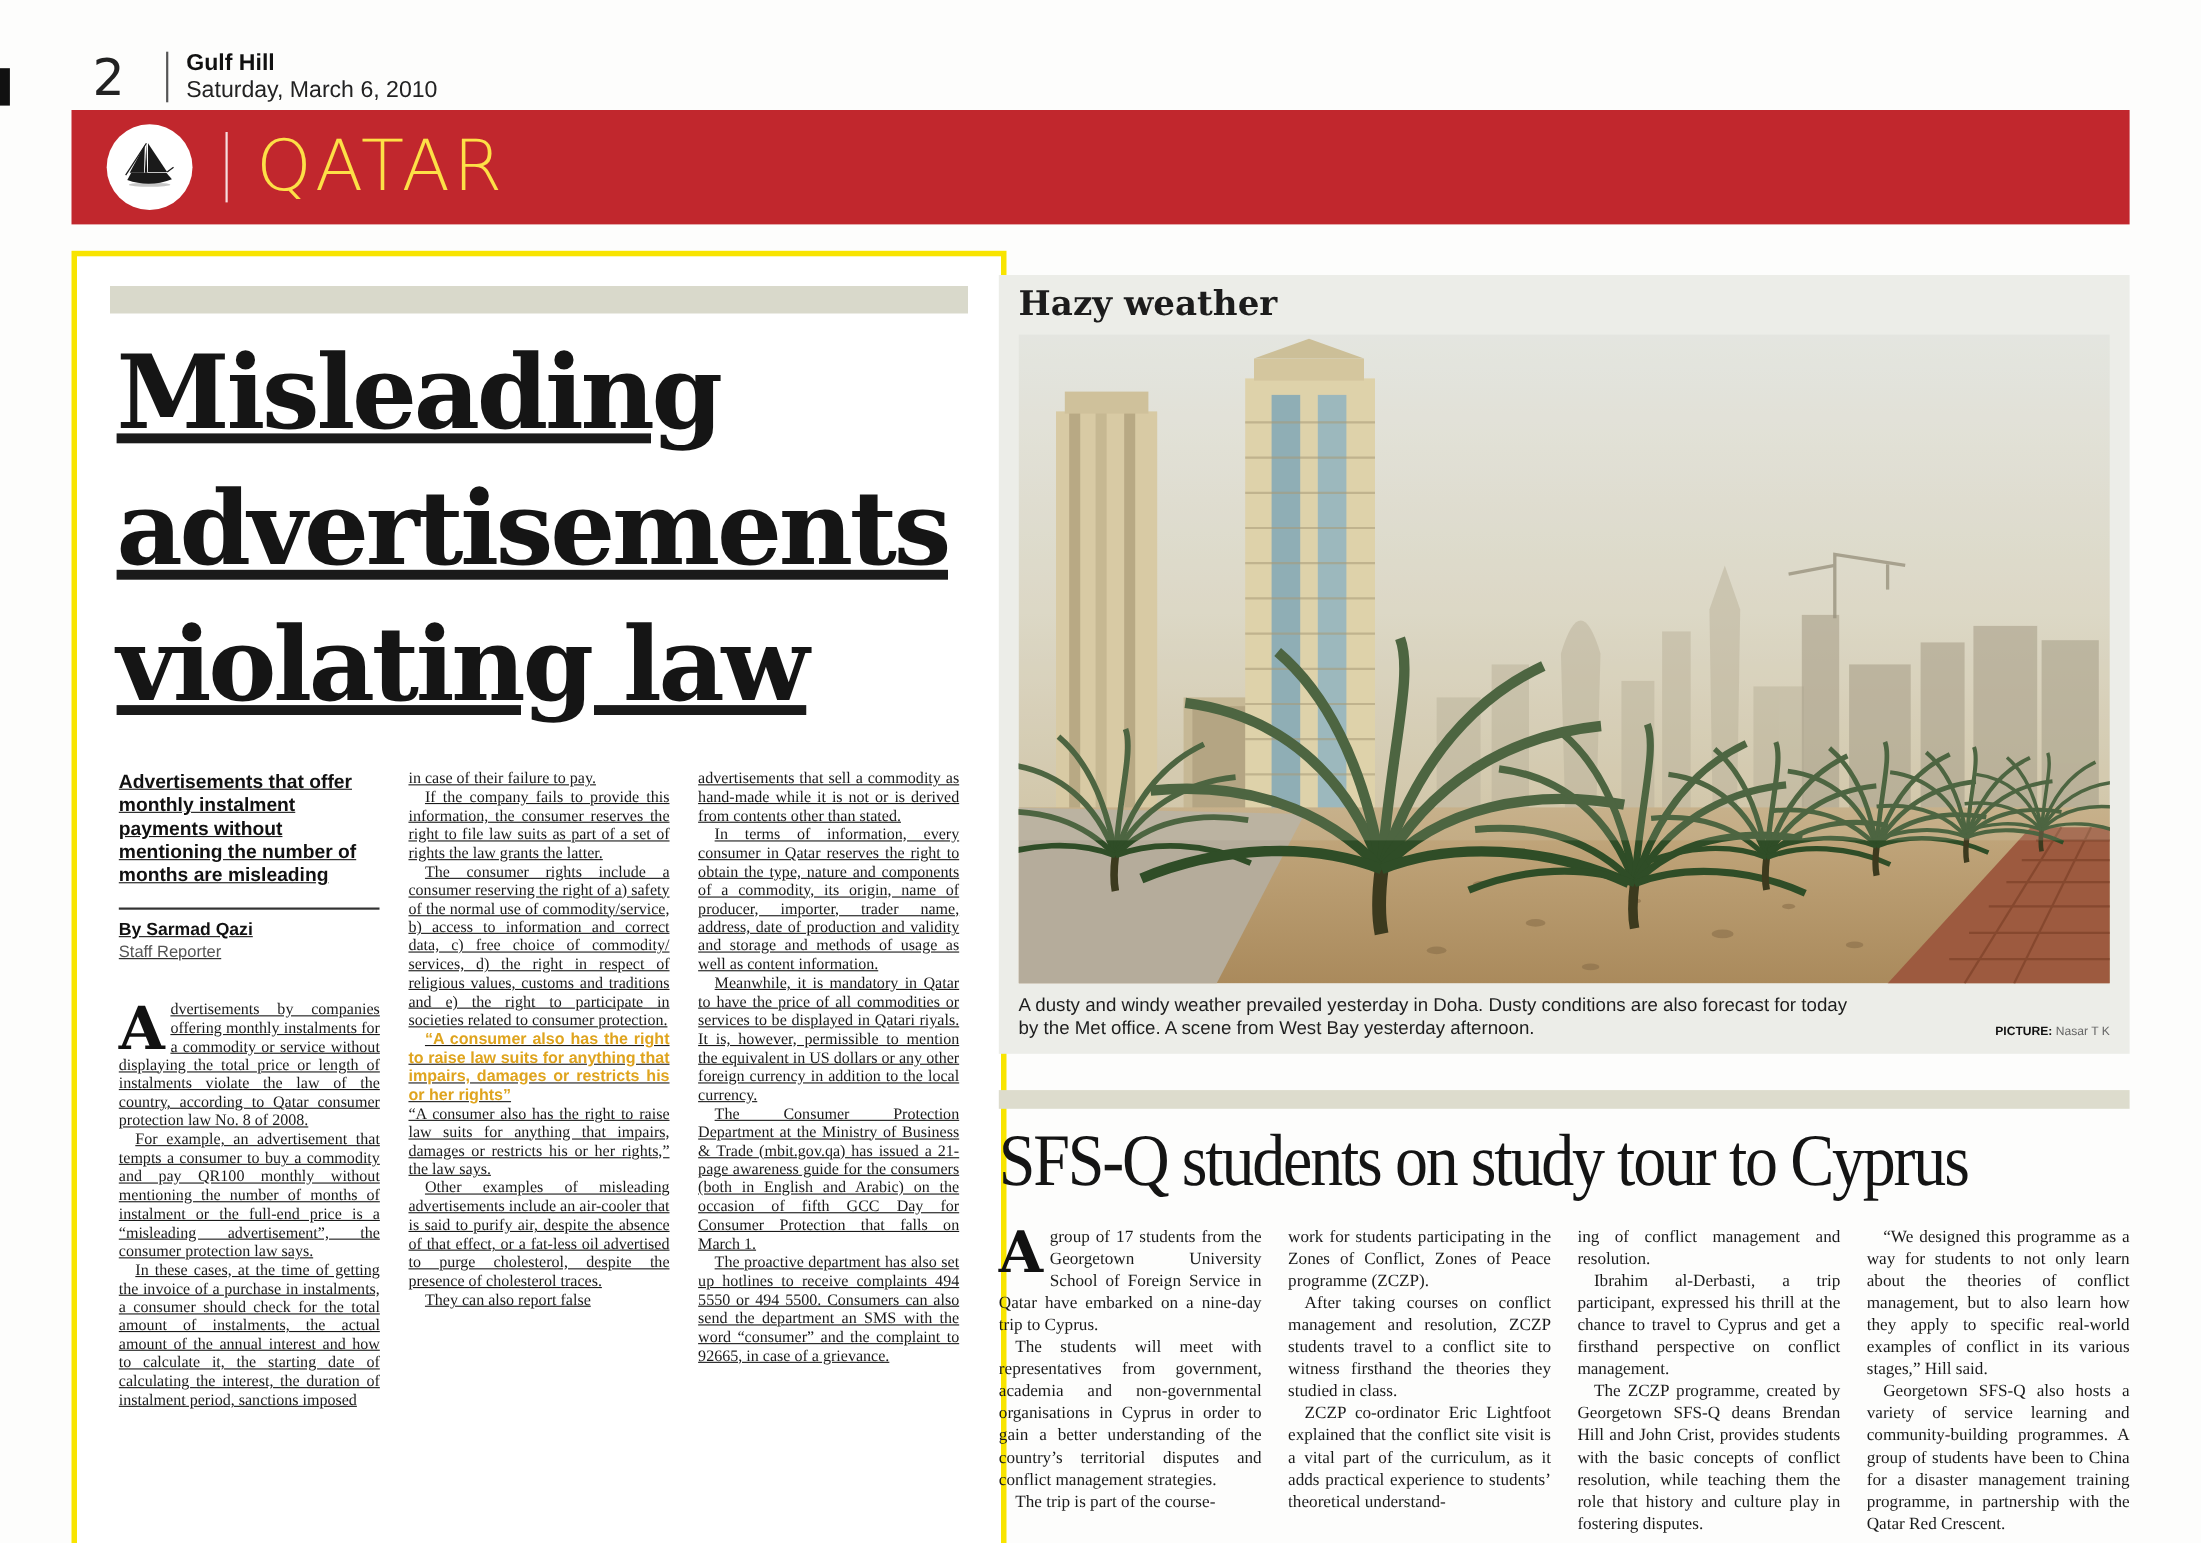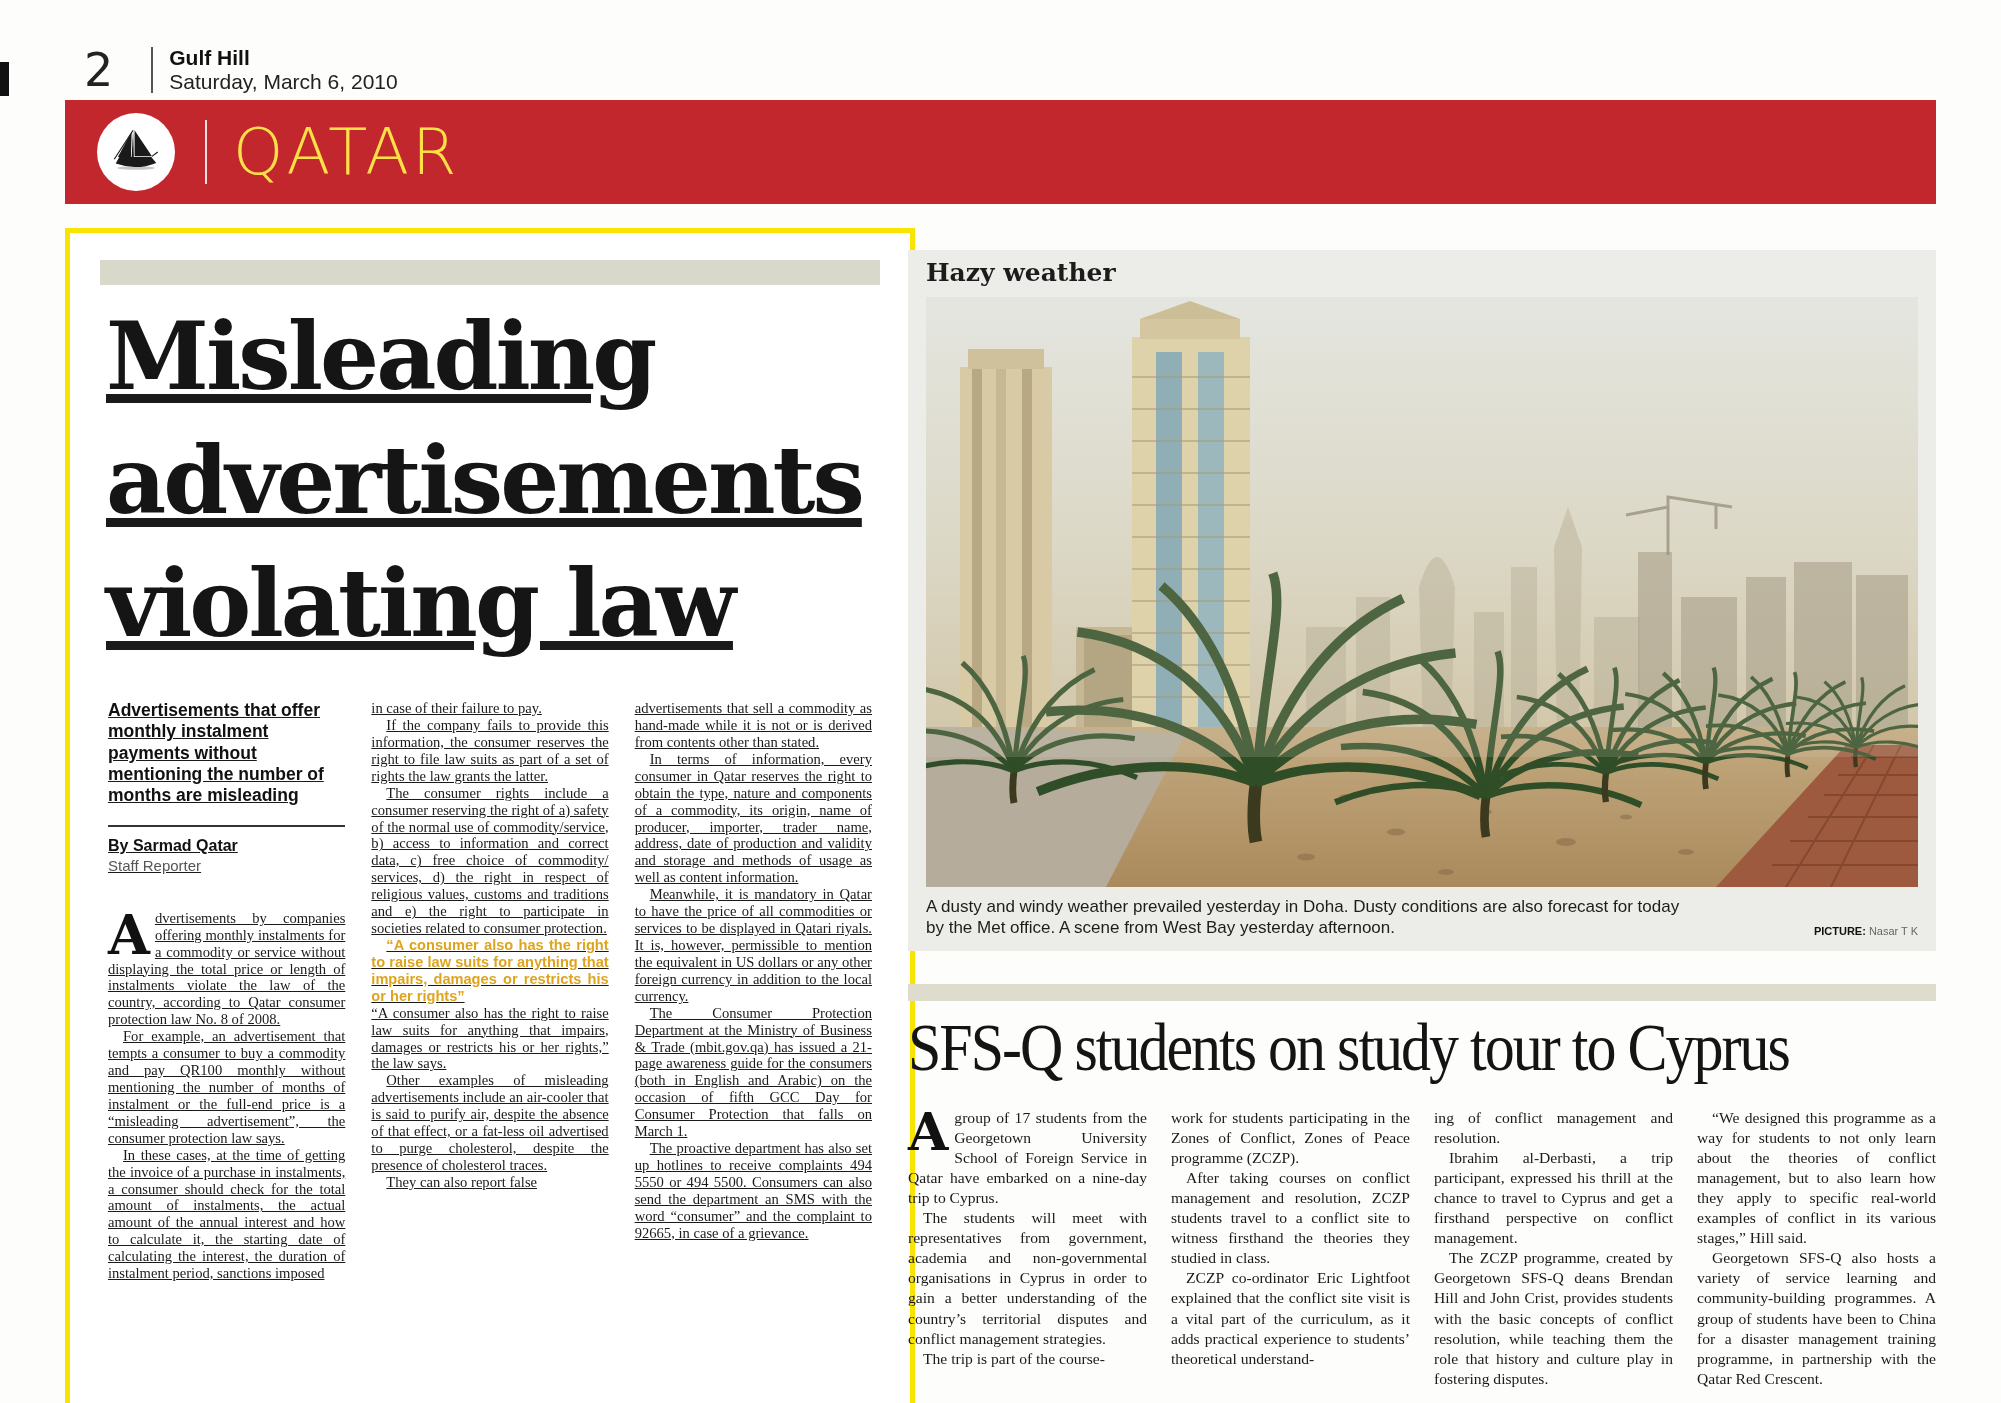--- a/index.html
+++ b/index.html
@@ -37,21 +37,21 @@
   .byline{font-family:"Liberation Sans",sans-serif;font-weight:bold;font-size:16px;color:#111;margin:0;}
   .byline-role{font-family:"Liberation Sans",sans-serif;font-size:15px;color:#555;margin:2px 0 36px 0;}
   .bodytext p, .p{font-size:14.6px;line-height:1.16;text-align:justify;margin:0;text-indent:15px;}
   .p.first, .p.cont{text-indent:0;}
   .dropcap{float:left;font-family:"DejaVu Serif",serif;font-weight:bold;font-size:54px;line-height:.78;padding:4px 5px 0 0;color:#111;}
   .pull-quote{font-family:"Liberation Sans",sans-serif;font-weight:bold;color:#dfa41e;font-size:20px;line-height:1.14;margin:20px 0 18px 0;}
 
   
   .right-sec{position:absolute;left:908px;top:250px;width:1028px;}
   .photo-panel{background:#ecede8;width:100%;padding:6px 0 12px 0;}
-  .photo-heading{font-family:"DejaVu Serif",serif;font-weight:bold;font-size:25px;color:#1c1c1c;margin:2px 0 10px 18px;letter-spacing:0;}
+  .photo-heading{font-family:"DejaVu Serif",serif;font-weight:bold;font-size:31px;color:#1c1c1c;margin:2px 0 10px 18px;letter-spacing:0;}
   .photo-wrap{margin:0 18px;}
   .photo-wrap svg{display:block;}
   .caption-row{position:relative;margin:9px 18px 0 18px;font-family:"Liberation Sans",sans-serif;font-size:17px;line-height:1.25;color:#1d1d1d;}
   .caption-text{width:78%;}
   .credit{position:absolute;right:0;bottom:0;font-family:"Liberation Sans",sans-serif;font-size:11px;}
   .credit .credit-label{font-weight:bold;color:#111;}
   .credit .credit-name{color:#666;}
   .divider-bar{width:100%;height:17px;background:#dddccd;margin-top:33px;}
   .story2-headline{font-family:"Liberation Serif",serif;font-weight:400;font-size:60px;letter-spacing:-2px;color:#141414;margin:12px 0 0 0;line-height:1.05;transform:scaleY(1.12);transform-origin:left top;}
   .story2-cols{display:flex;gap:24px;margin-top:32px;}
@@ -90,21 +90,21 @@
 </div>
 
 <section class="lead-box">
   <div class="lead-topbar"></div>
   <h1 class="lead-headline">Misleading advertisements violating law</h1>
   <div class="lead-cols">
 
     <div class="lead-col">
       <p class="standfirst">Advertisements that offer monthly instalment payments without mentioning the number of months are misleading</p>
       <hr class="byline-rule">
-      <p class="byline">By Sarmad Qatar</p>
+      <p class="byline">By Sarmad Qazi</p>
       <p class="byline-role">Staff Reporter</p>
       <div class="bodytext">
         <p class="p first"><span class="dropcap">A</span><span>dvertisements by companies offering monthly instalments for a commodity or service without displaying the total price or length of instalments violate the law of the country, according to Qatar consumer protection law No. 8 of 2008.</span></p>
         <p class="p">For example, an advertisement that tempts a consumer to buy a commodity and pay QR100 monthly without mentioning the number of months of instalment or the full-end price is a “misleading advertisement”, the consumer protection law says.</p>
         <p class="p">In these cases, at the time of getting the invoice of a purchase in instalments, a consumer should check for the total amount of instalments, the actual amount of the annual interest and how to calculate it, the starting date of calculating the interest, the duration of instalment period, sanctions imposed</p>
       </div>
     </div>
 
     <div class="lead-col">
       <div class="bodytext">

